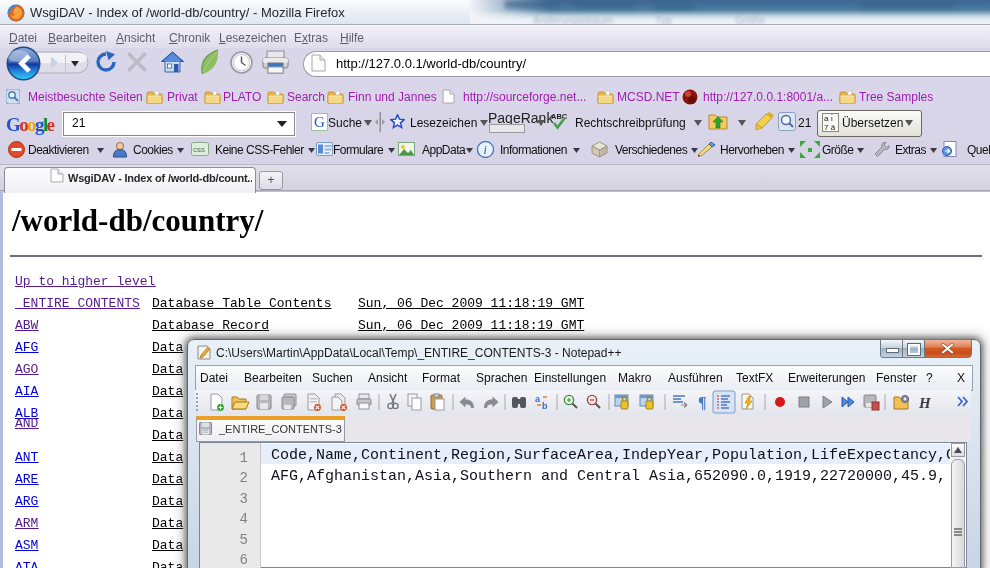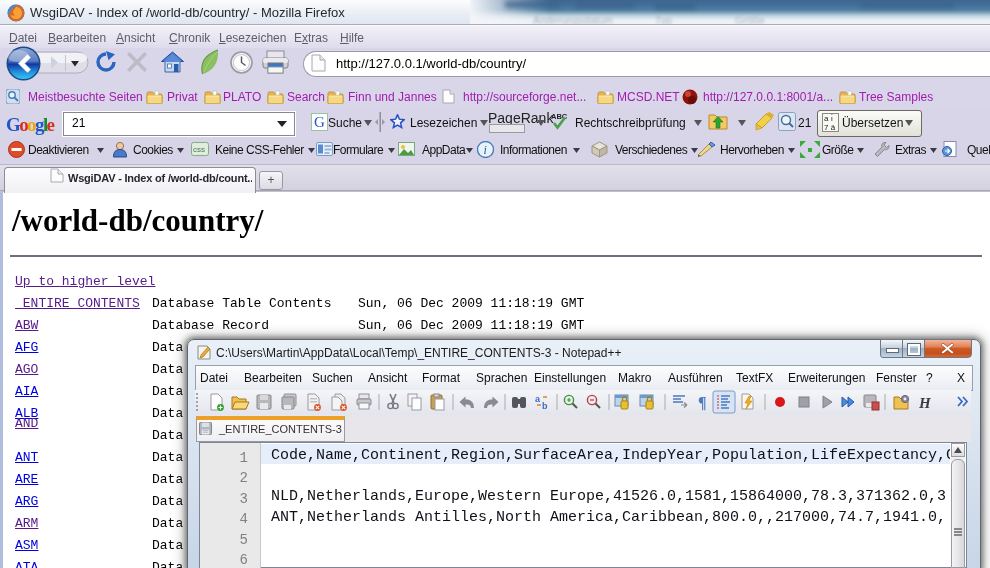--- a/index.html
+++ b/index.html
@@ -37,21 +37,21 @@
   #newtab{left:259px;top:171px;width:22px;height:17px;background:linear-gradient(#f5f5f8,#dcdae4);
      border:1px solid #9a98a6;border-radius:3px;color:#555;font-size:12px;text-align:center;line-height:16px;}
   #tabline{left:0;top:190px;width:990px;height:2px;background:linear-gradient(#9a98a8,#cfcdd8);}
   #pageborder{left:0;top:192px;width:3px;height:376px;background:#aebedc;}
   h1#hdr{position:absolute;left:12px;top:203px;margin:0;font-family:"Liberation Serif",serif;
      font-size:31px;color:#000;}
   #hr1{left:10px;top:255px;width:972px;height:2px;background:#6e6e80;}
   .mono{font-family:"Liberation Mono",monospace;font-size:13px;white-space:pre;}
   .lnk{color:#551a8b;text-decoration:underline;}
   .lnkb{color:#0000e0;text-decoration:underline;}
-  .row{position:absolute;}
+  .row{position:absolute;text-decoration:underline;}
   
   #npp{left:187px;top:339px;width:792px;height:229px;
      border-radius:7px 7px 0 0;
      background:linear-gradient(#e9f0f8,#c7d5e6);
      box-shadow:0 0 5px 2px rgba(70,70,70,.6), 0 0 12px 4px rgba(95,95,95,.38);
      border:1px solid #5f666e;}
   #npptitle{left:216px;top:346px;font-size:12px;color:#1a1a1a;}
   .nppbtn{top:339px;height:17px;border:1px solid #70777e;background:linear-gradient(#f4f7fa,#c6d2de 45%,#9fb2c4 50%,#c2d3e2);}
   #btnmin{left:880px;width:22px;border-radius:0 0 0 3px;}
   #btnmax{left:902px;width:22px;}
@@ -654,22 +654,21 @@
 <div class="abs" id="gutter"></div>
 <span class="lnum" style="left:210px;top:450px">1</span>
 <span class="lnum" style="left:210px;top:470px">2</span>
 <span class="lnum" style="left:210px;top:491px">3</span>
 <span class="lnum" style="left:210px;top:511px">4</span>
 <span class="lnum" style="left:210px;top:532px">5</span>
 <span class="lnum" style="left:210px;top:552px">6</span>
 <div class="abs" id="editclip">
 <div class="ecur"></div>
 <span class="eline" style="top:3px">Code,Name,Continent,Region,SurfaceArea,IndepYear,Population,LifeExpectancy,GNP</span>
-<span class="eline" style="top:44px">NLD,Netherlands,Europe,Western Europe,41526.0,1581,15864000,78.3,371362.0,3</span>
-<span class="eline" style="top:64.5px">ANT,Netherlands Antilles,North America,Caribbean,800.0,,217000,74.7,1941.0,</span>
+<span class="eline" style="top:23.5px">AFG,Afghanistan,Asia,Southern and Central Asia,652090.0,1919,22720000,45.9,</span>
 </div>
 <div class="abs" id="vsb"></div>
 <div class="abs" style="left:951px;top:443px;width:14px;height:14px;background:linear-gradient(#fdfdfd,#dcdce0);border:1px solid #9a9aa2;box-sizing:border-box"></div>
 <svg class="abs" style="left:954px;top:447px" width="8" height="6" viewBox="0 0 8 6">
     <path d="M4 0 L8 6 L0 6 Z" fill="#4a4a52"></path>
   </svg>
 <div class="abs" style="left:951px;top:459px;width:14px;height:109px;background:linear-gradient(90deg,#f4f4f6,#d8d8dc);border:1px solid #9a9aa2;border-radius:6px 6px 0 0;box-sizing:border-box"></div>
 <div class="abs" style="left:954px;top:528px;width:8px;height:1.5px;background:#888"></div>
 <div class="abs" style="left:954px;top:531px;width:8px;height:1.5px;background:#888"></div>
 <div class="abs" style="left:954px;top:534px;width:8px;height:1.5px;background:#888"></div>

